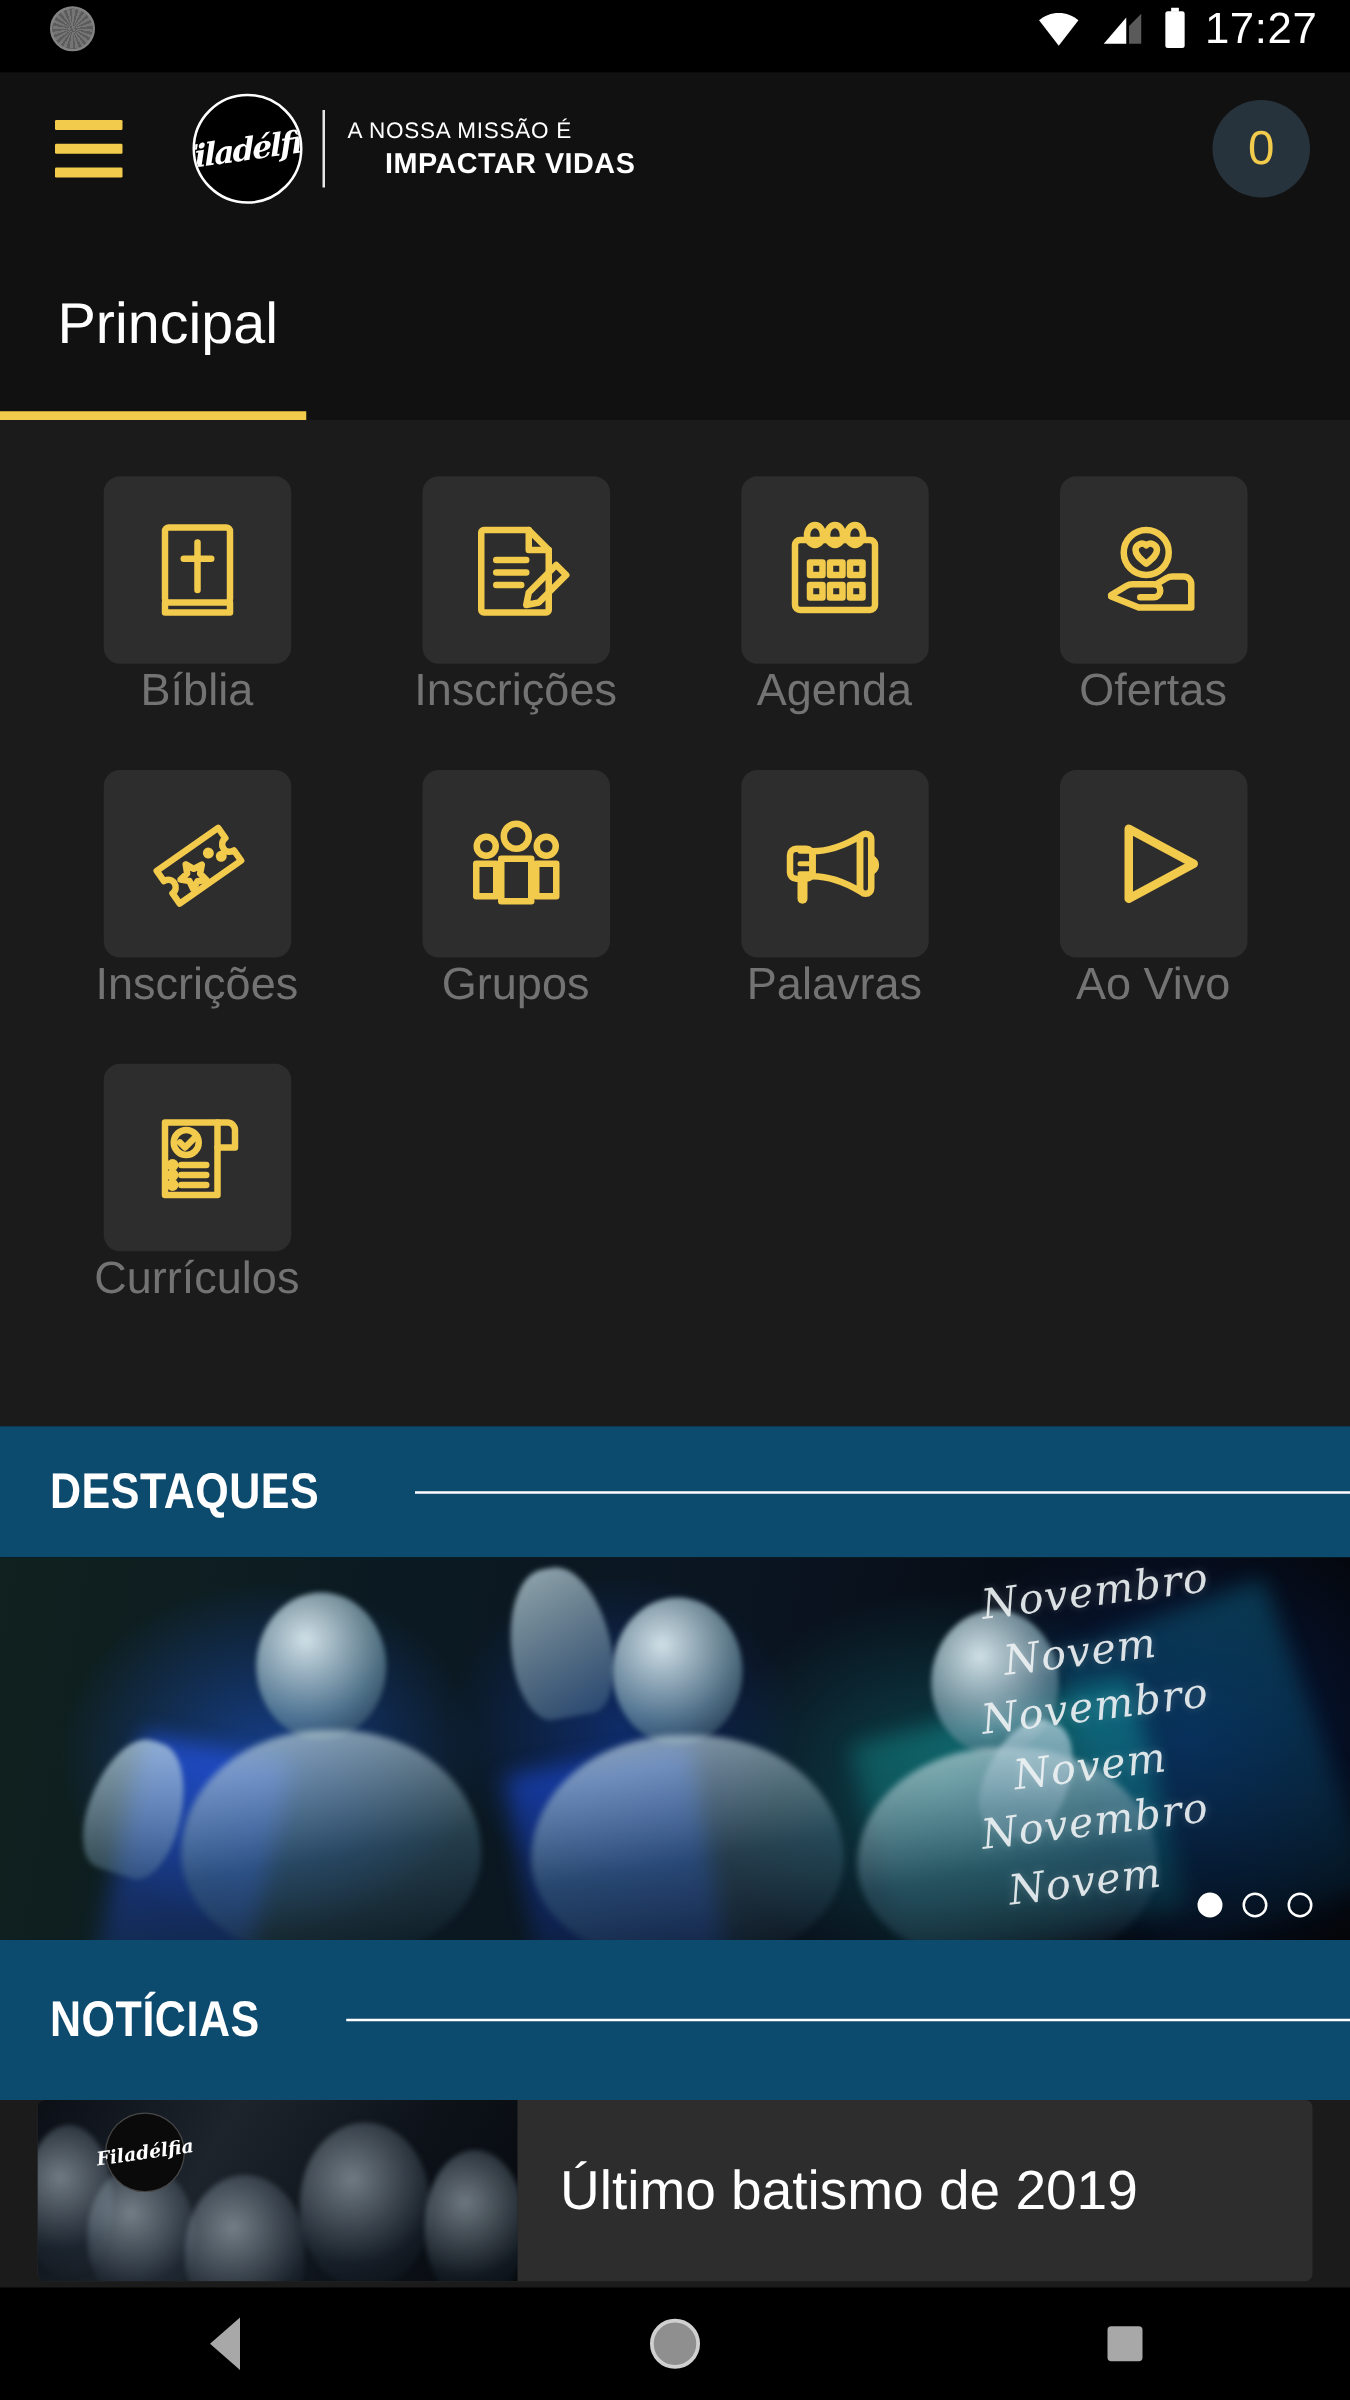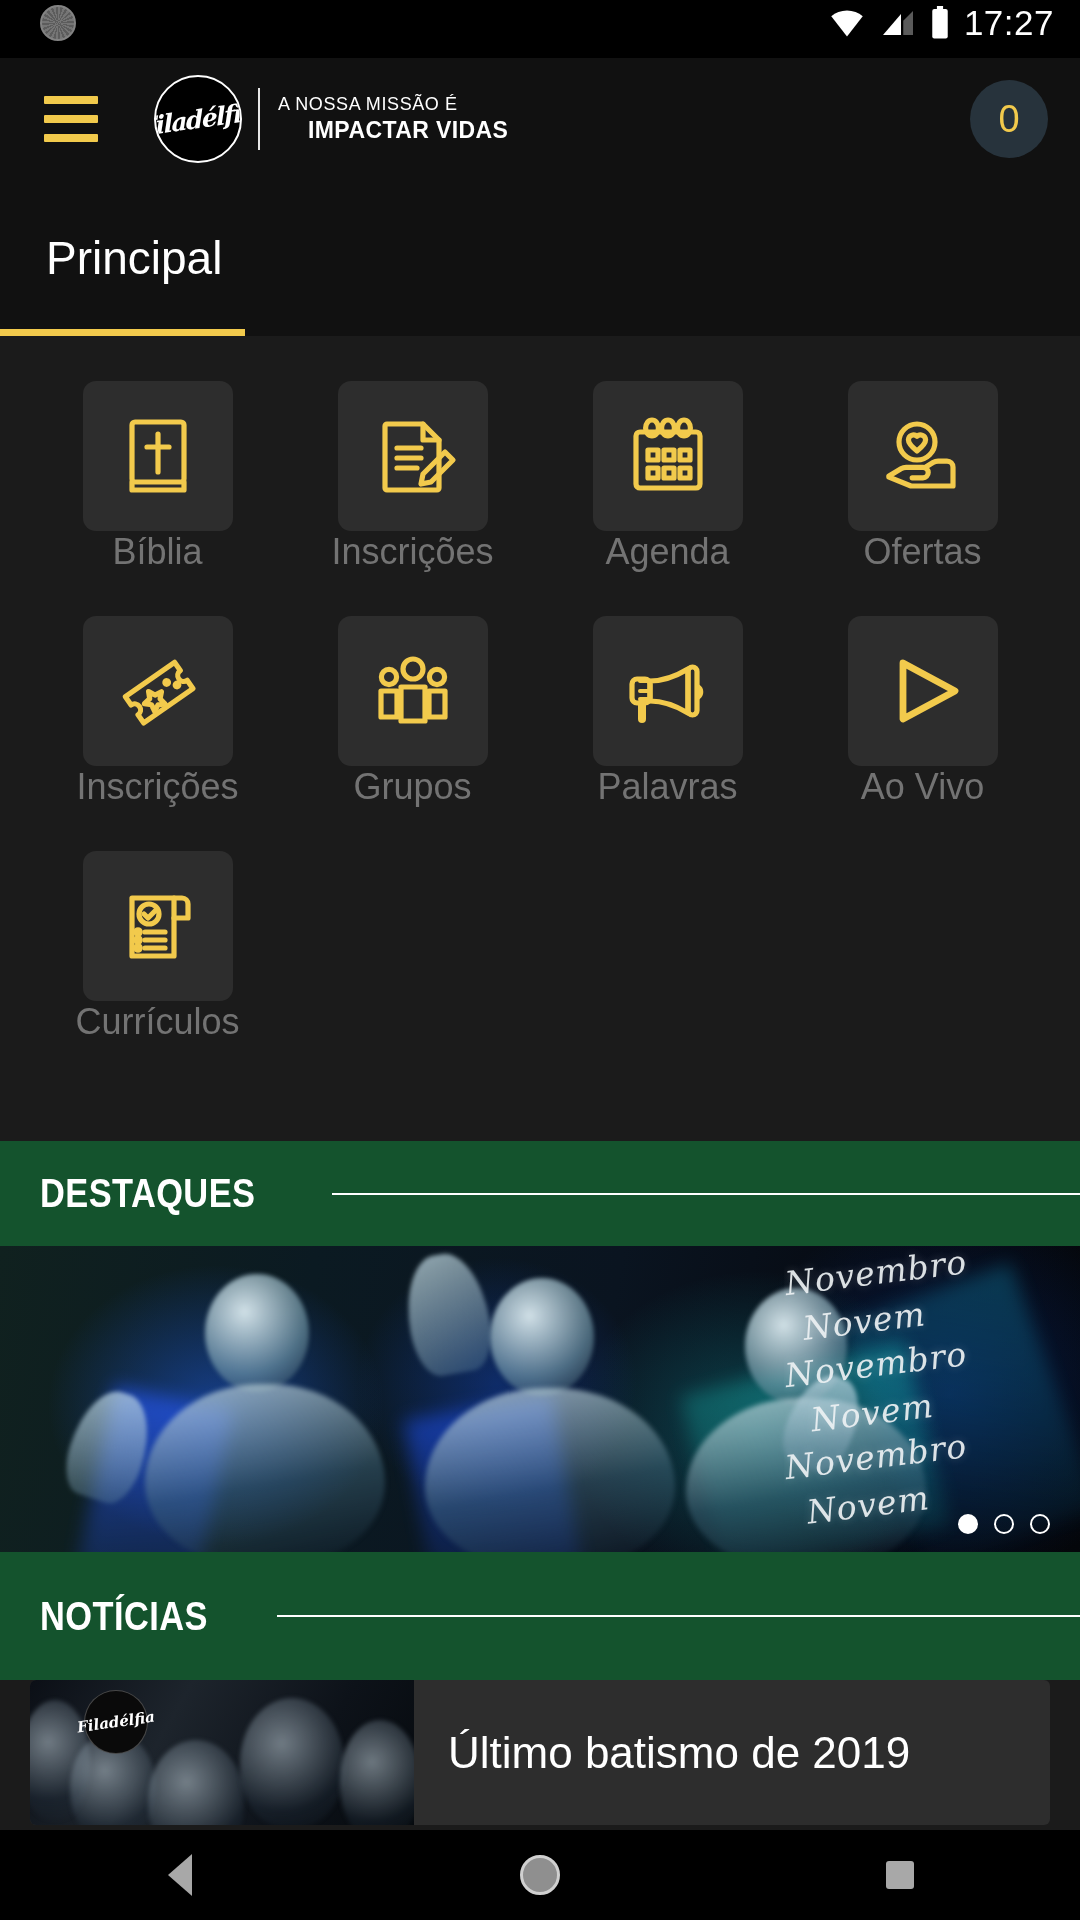--- a/index.html
+++ b/index.html
@@ -219,21 +219,21 @@
     font-family: "Liberation Sans", sans-serif;
     white-space: nowrap;
   }
 
   
   .section-head {
     display: flex;
     align-items: center;
     box-sizing: border-box;
     padding: 0 0 0 40px;
-    background: #14532d;
+    background: #0c4a6e;
   }
   .section-title {
     color: #ffffff;
     font-size: 40px;
     font-weight: bold;
     letter-spacing: 0.5px;
     font-family: "Liberation Sans", sans-serif;
     transform: scaleX(0.86);
     transform-origin: left center;
     white-space: nowrap;

